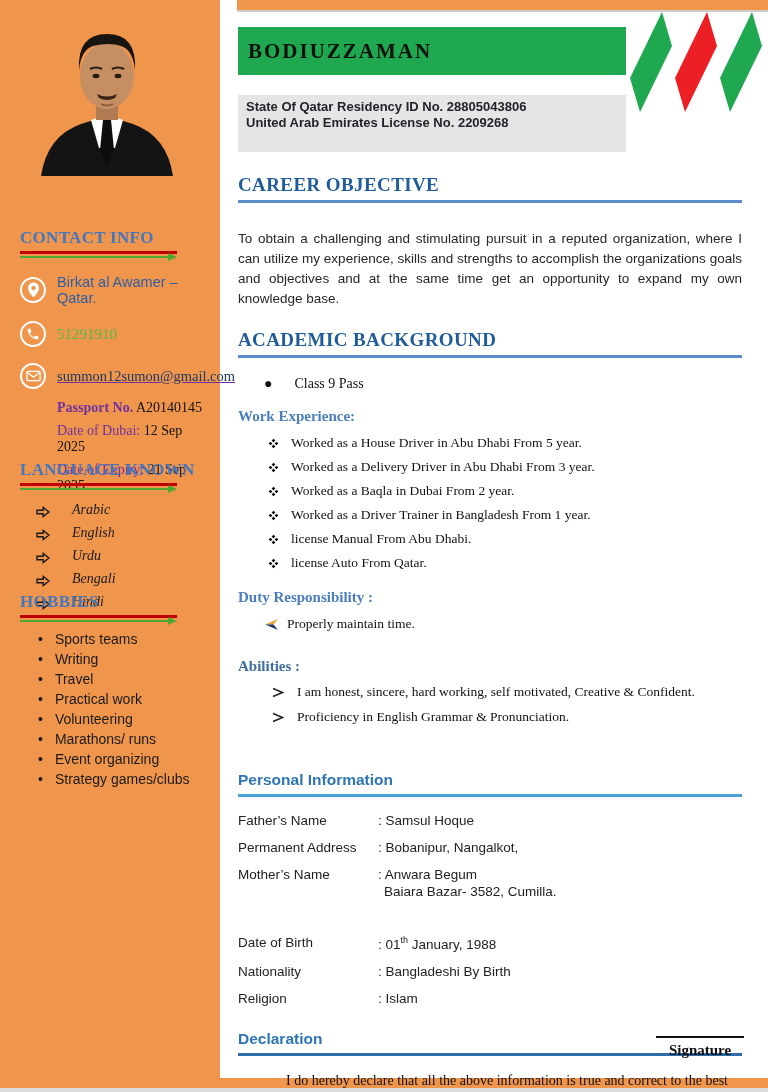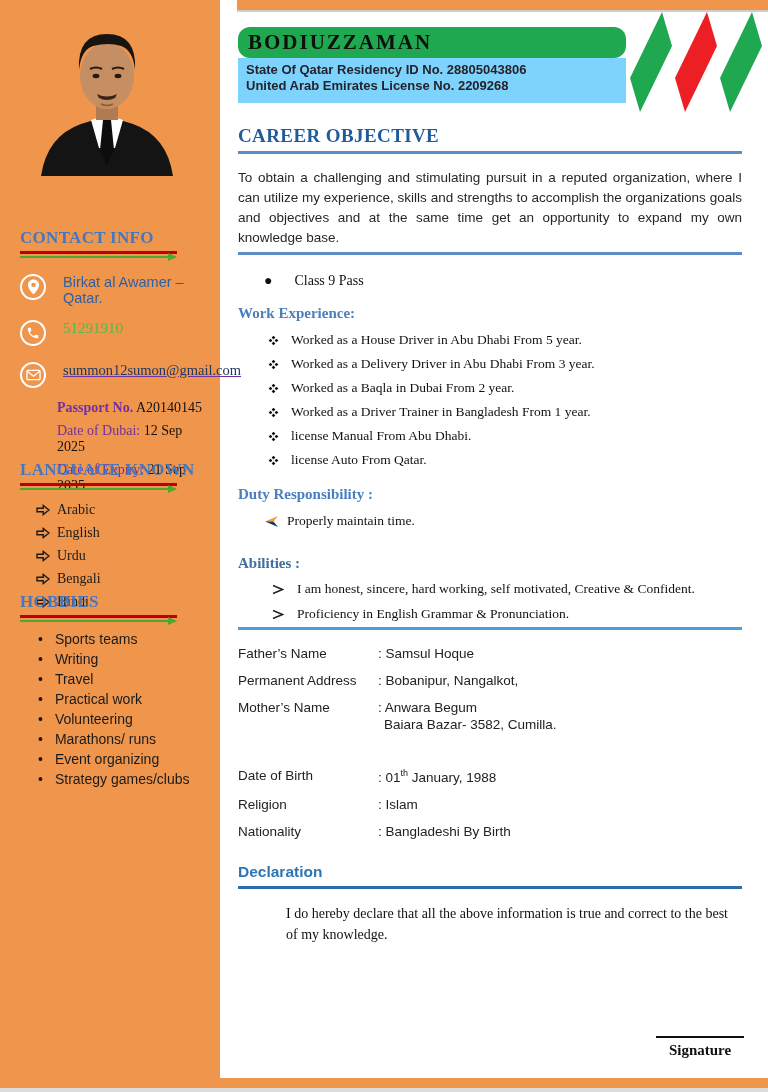--- a/index.html
+++ b/index.html
@@ -11,45 +11,45 @@
   .bottom-edge{position:absolute;left:0;right:0;top:1088px;height:4px;background:#dcdcdc;}
   
   .sidebar{position:absolute;left:0;top:0;width:220px;height:1078px;background:#F0964C;}
   .photo{position:absolute;left:33px;top:24px;width:148px;height:152px;}
   .side-sec{position:absolute;left:20px;width:184px;}
   .side-heading{font-size:17px;font-weight:bold;color:#4577BE;letter-spacing:.3px;font-family:Liberation Serif, serif;}
   .hr-arrow{position:relative;width:157px;margin-top:3px;height:9px;}
   .hr-arrow .red{height:3px;background:#C00000;}
   .hr-arrow .green{margin-top:2px;height:2px;width:149px;background:#4EA72E;position:relative;}
   .hr-arrow .tip{position:absolute;right:0;top:2px;width:0;height:0;border-left:9px solid #4EA72E;border-top:4px solid transparent;border-bottom:4px solid transparent;}
-  .c-row{display:flex;gap:17px;margin-top:14px;min-height:28px;}
+  .c-row{display:flex;align-items:center;gap:11px;margin-top:14px;min-height:28px;}
   .c-icon{flex:0 0 auto;width:26px;height:26px;border:2px solid #fff;border-radius:50%;display:flex;align-items:center;justify-content:center;box-sizing:border-box;}
   .c-loc{color:#2F5FA3;font-size:14.5px;}
   .c-phone{color:#56B948;font-family:"Liberation Serif",serif;font-size:15px;}
   .c-mail{color:#1F3864;font-family:"Liberation Serif",serif;font-size:14.5px;text-decoration:underline;-webkit-text-decoration-color:#7030A0;text-decoration-color:#7030A0;}
   .pass-block{margin:10px 0 0 37px;font-family:"Liberation Serif",serif;font-size:14px;color:#111;}
   .pass-block .line{margin-top:7px;}
   .plabel{color:#7030A0;font-weight:bold;}
   .dlabel{color:#7030A0;}
   .lang-list{margin-top:10px;font-family:"Liberation Serif",serif;font-size:14px;color:#1a1a1a;}
-  .lang-item{display:flex;align-items:center;gap:7px;margin:0 0 7px 16px;}
+  .lang-item{display:flex;align-items:flex-end;gap:22px;margin:0 0 7px 16px;font-style:italic;}
   .hob-list{margin-top:8px;font-size:14px;color:#1a1a1a;}
   .hob-item{display:flex;align-items:center;gap:12px;margin:0 0 6px 18px;line-height:14px;}
   .hob-dot{font-size:14px;line-height:10px;}
   
   .diamonds{position:absolute;left:629px;top:12px;}
   
   .main{position:absolute;left:238px;top:0;width:504px;}
-  .name-band{margin-top:27px;height:31px;width:388px;background:#1FA84F;display:flex;align-items:center;box-sizing:border-box;padding-left:10px;border-radius:12px;}
+  .name-band{margin-top:27px;height:48px;width:388px;background:#1FA84F;display:flex;align-items:center;box-sizing:border-box;padding-left:10px;}
   .name-band span{font-family:"Liberation Serif",serif;font-weight:bold;font-size:21px;letter-spacing:2px;color:#0e120e;}
-  .id-band{width:388px;background:#7dd3fc;box-sizing:border-box;padding:4px 8px 9px 8px;}
+  .id-band{width:388px;background:#e5e5e5;box-sizing:border-box;padding:4px 8px 21px 8px;margin-top:20px;}
   .id-band div{font-size:13px;font-weight:bold;color:#25222b;line-height:16px;}
   .h1{margin-top:22px;font-family:"Liberation Serif",serif;font-weight:bold;font-size:19px;color:#1F5C99;letter-spacing:.4px;}
   .rule{height:3px;background:#5B8DC8;margin-top:4px;}
-  .body-text{margin-top:14px;font-size:13.5px;color:#26262b;line-height:20px;text-align:justify;}
+  .body-text{margin-top:26px;font-size:13.5px;color:#26262b;line-height:20px;text-align:justify;}
   .h2{font-family:"Liberation Serif",serif;font-weight:bold;font-size:15px;color:#4A7EBD;}
   .dot-item{display:flex;align-items:center;gap:22px;margin:18px 0 0 26px;font-family:"Liberation Serif",serif;font-size:14px;color:#111;}
   .work-list{margin:10px 0 0 30px;}
   .work-item{display:flex;align-items:center;gap:12px;margin-bottom:8px;font-family:"Liberation Serif",serif;font-size:13.5px;color:#111;}
   .duty-item{display:flex;align-items:center;gap:8px;margin:10px 0 0 26px;font-family:"Liberation Serif",serif;font-size:13.5px;color:#111;}
   .abil-list{margin:8px 0 0 34px;}
   .abil-item{display:flex;align-items:center;gap:13px;margin-top:9px;font-family:"Liberation Serif",serif;font-size:13.5px;color:#111;}
   .h3{font-weight:bold;font-size:15.5px;color:#2E75B6;}
   .rule2{height:3px;background:#4BA0D8;margin-top:5px;}
   .rule3{height:3px;background:#2E6DA8;margin-top:5px;}
@@ -254,20 +254,21 @@
     </div>
     <div class="id-band">
       <div>State Of Qatar Residency ID No.  28805043806</div>
       <div>United Arab Emirates License No. 2209268</div>
     </div>
 
     <div class="h1">CAREER OBJECTIVE</div>
     <div class="rule"></div>
     <div class="body-text">To obtain a challenging and stimulating pursuit in a reputed organization, where I can utilize my experience, skills and strengths to accomplish the organizations goals and objectives and at the same time get an opportunity to expand my own knowledge base.</div>
 
+    <div class="h1" style="margin-top:20px">ACADEMIC BACKGROUND</div>
     <div class="rule"></div>
     <div class="dot-item">
       <span>●</span>
       <span>Class 9 Pass</span>
     </div>
 
     <div class="h2" style="margin-top:16px">Work Experience:</div>
     <div class="work-list">
       <div class="work-item">
         <span>
@@ -343,46 +344,47 @@
       <div class="abil-item">
         <span>
             <svg width="12" height="11" viewBox="0 0 12 11">
               <path d="M1,1.5 L10.5,5.5 L1,9.5" fill="none" stroke="#222" stroke-width="1.4"></path>
             </svg>
           </span>
         <span>Proficiency in English Grammar &amp; Pronunciation.</span>
       </div>
     </div>
 
+    <div class="h3" style="margin-top:46px">Personal Information</div>
     <div class="rule2"></div>
 
     <div class="pi-row" style="margin-top:16px">
       <span class="pi-label">Father’s Name</span>
       <span class="pi-value">: Samsul Hoque</span>
     </div>
     <div class="pi-row">
       <span class="pi-label">Permanent Address</span>
       <span class="pi-value">: Bobanipur, Nangalkot,</span>
     </div>
     <div class="pi-row">
       <span class="pi-label">Mother’s Name</span>
       <span class="pi-value">: Anwara Begum</span>
     </div>
     <div class="pi-line2">Baiara Bazar- 3582, Cumilla.</div>
     <div class="pi-row" style="margin-top:36px">
       <span class="pi-label">Date of Birth</span>
       <span class="pi-value"><span>: 01</span><sup>th</sup><span> January, 1988</span></span>
     </div>
     <div class="pi-row">
+      <span class="pi-label">Nationality</span>
+      <span class="pi-value">: Bangladeshi By Birth</span>
+    </div>
+    <div class="pi-row">
       <span class="pi-label">Religion</span>
       <span class="pi-value">: Islam</span>
-    </div>
-    <div class="pi-row">
-      <span class="pi-label">Nationality</span>
-      <span class="pi-value">: Bangladeshi By Birth</span>
     </div>
 
     <div class="h3" style="margin-top:24px">Declaration</div>
     <div class="rule3"></div>
     <div class="decl-text">I do hereby declare that all the above information is true and correct to the best of my  knowledge.</div>
   </div>
 
   <div class="sig">
     <div class="sig-line"></div>
     <div class="sig-label">Signature</div>

